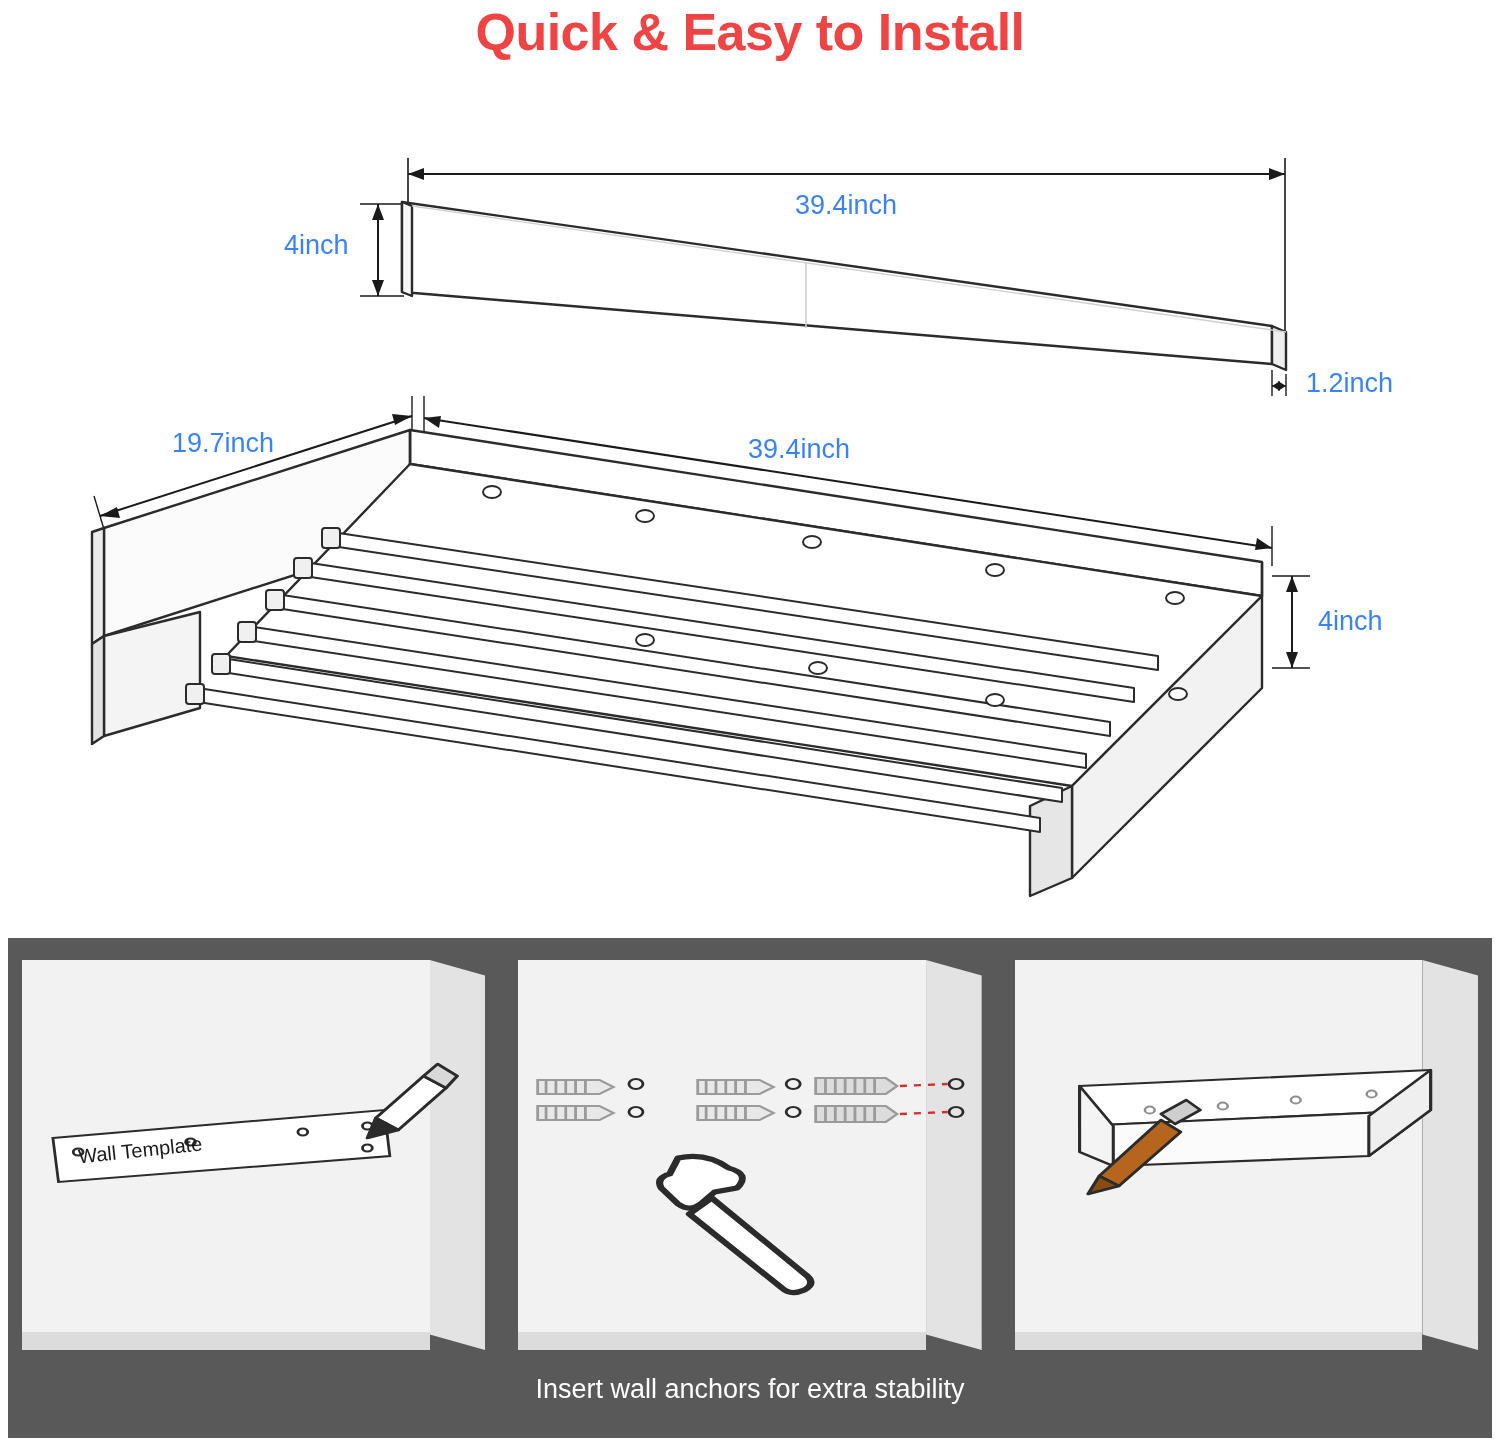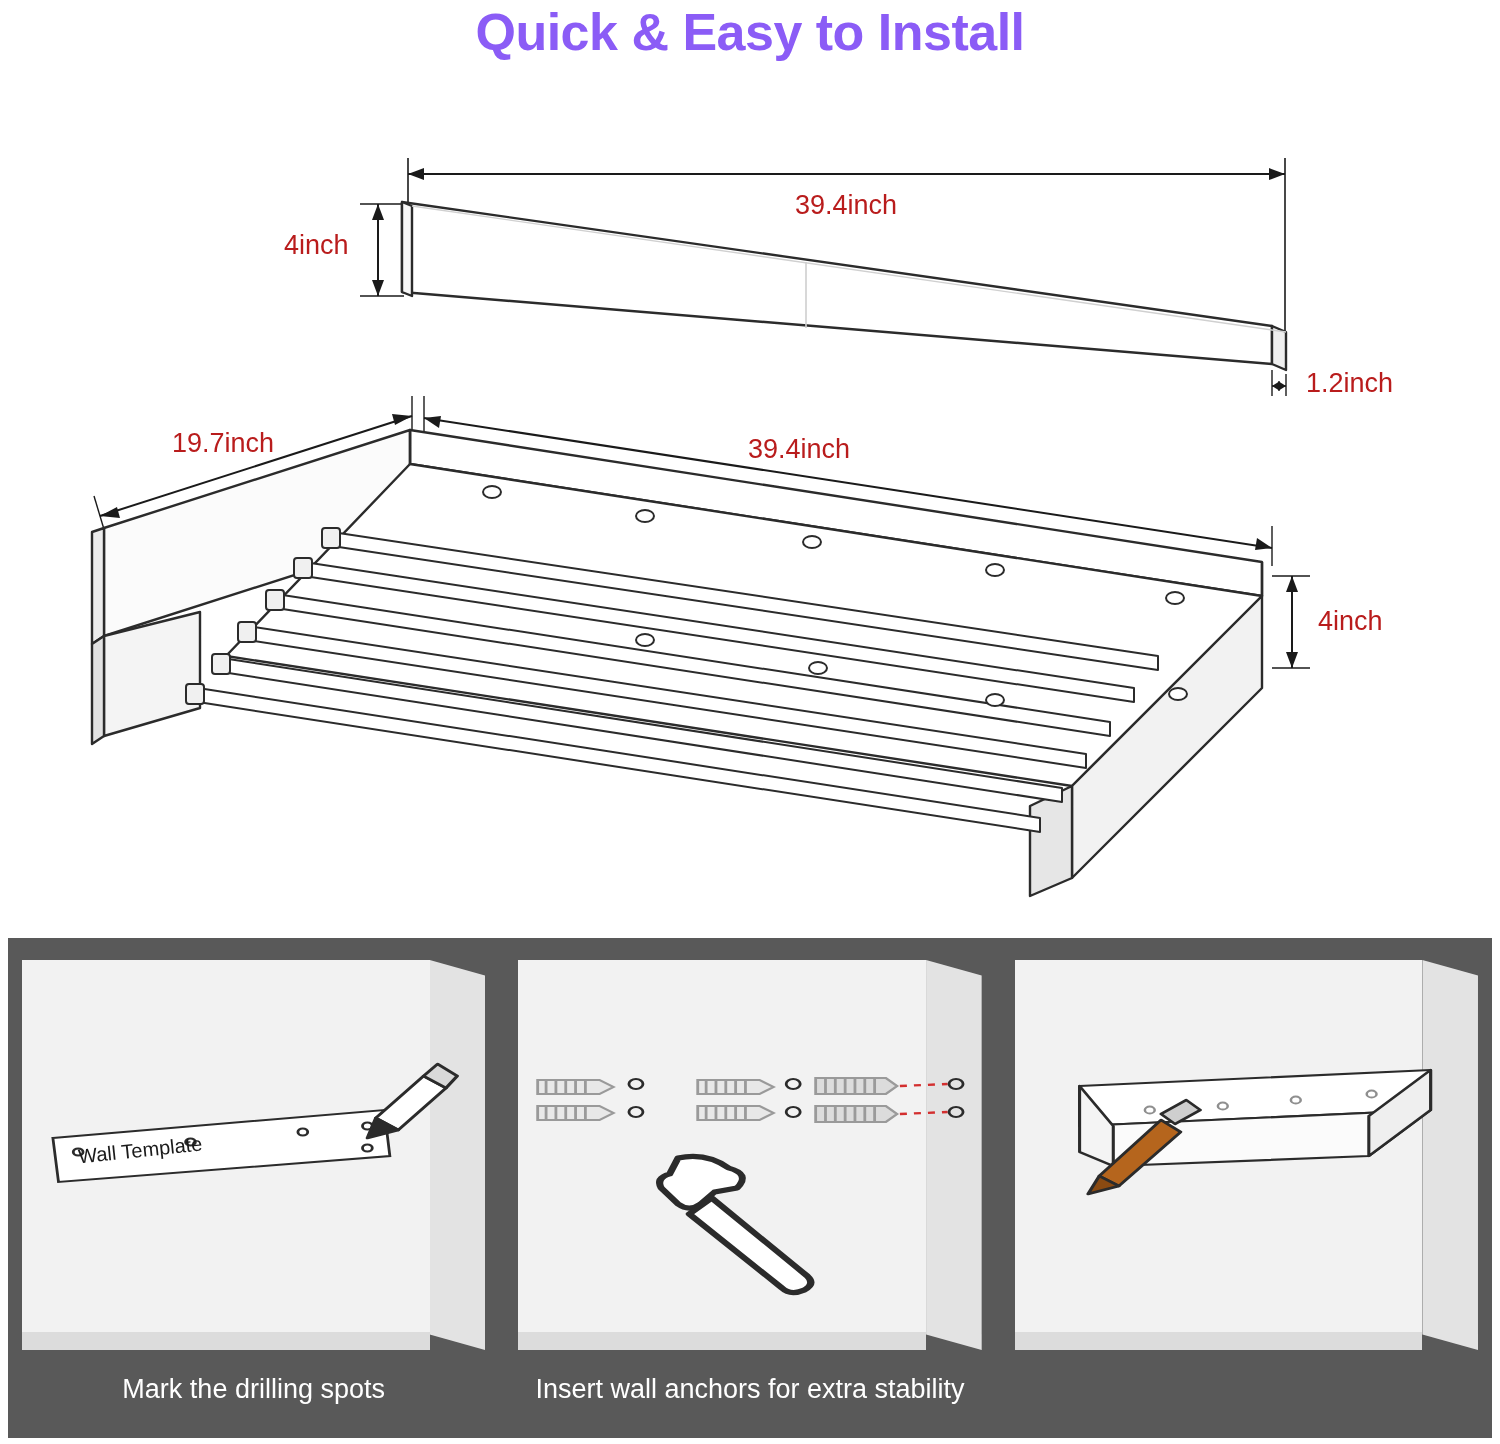--- a/index.html
+++ b/index.html
@@ -8,30 +8,30 @@
     background:#ffffff;
     font-family:"Liberation Sans", sans-serif;
     color:#111;
     position:relative;
     overflow:hidden;
   }
   .title{
     position:absolute;top:2px;left:0;width:1500px;
     text-align:center;
     font-size:52px;font-weight:bold;letter-spacing:-0.5px;
-    color:#8b5cf6;
+    color:#ef4444;
   }
 
   
   .diagram{
     position:absolute;top:96px;left:0;width:1500px;height:840px;
   }
   .dim-label{
     position:absolute;
-    font-size:27px;color:#b91c1c;
+    font-size:27px;color:#3b82f6;
     white-space:nowrap;
   }
 
   
   .steps{
     position:absolute;left:8px;top:938px;
     width:1484px;height:500px;
     background:#595959;
     display:flex;
     gap:0;
@@ -210,21 +210,20 @@
           <circle cx="246" cy="188" r="3.5"></circle>
         </g>
         <g stroke="#2b2b2b" stroke-width="2.5" fill="#ffffff" stroke-linejoin="round">
           <path d="M252 158 L286 116 L302 128 L268 170 Z"></path>
           <path d="M252 158 L268 170 L246 178 Z" fill="#2b2b2b"></path>
           <path d="M286 116 L296 104 L310 116 L302 128 Z" fill="#d9d9d9"></path>
         </g>
       </svg>
       <div style="position:absolute;left:12%;top:46%;font-size:20px;color:#1a1a1a;transform:rotate(-6deg);">Wall Template</div>
     </div>
-    <div class="step-cap">Mark the drilling spots</div>
   </div>
 
 
   <div class="step">
     <div class="step-img">
       <div class="wallblock">
         <div class="wall-face"></div>
         <div class="wall-edge"></div>
         <div class="wall-bottom"></div>
       </div>

